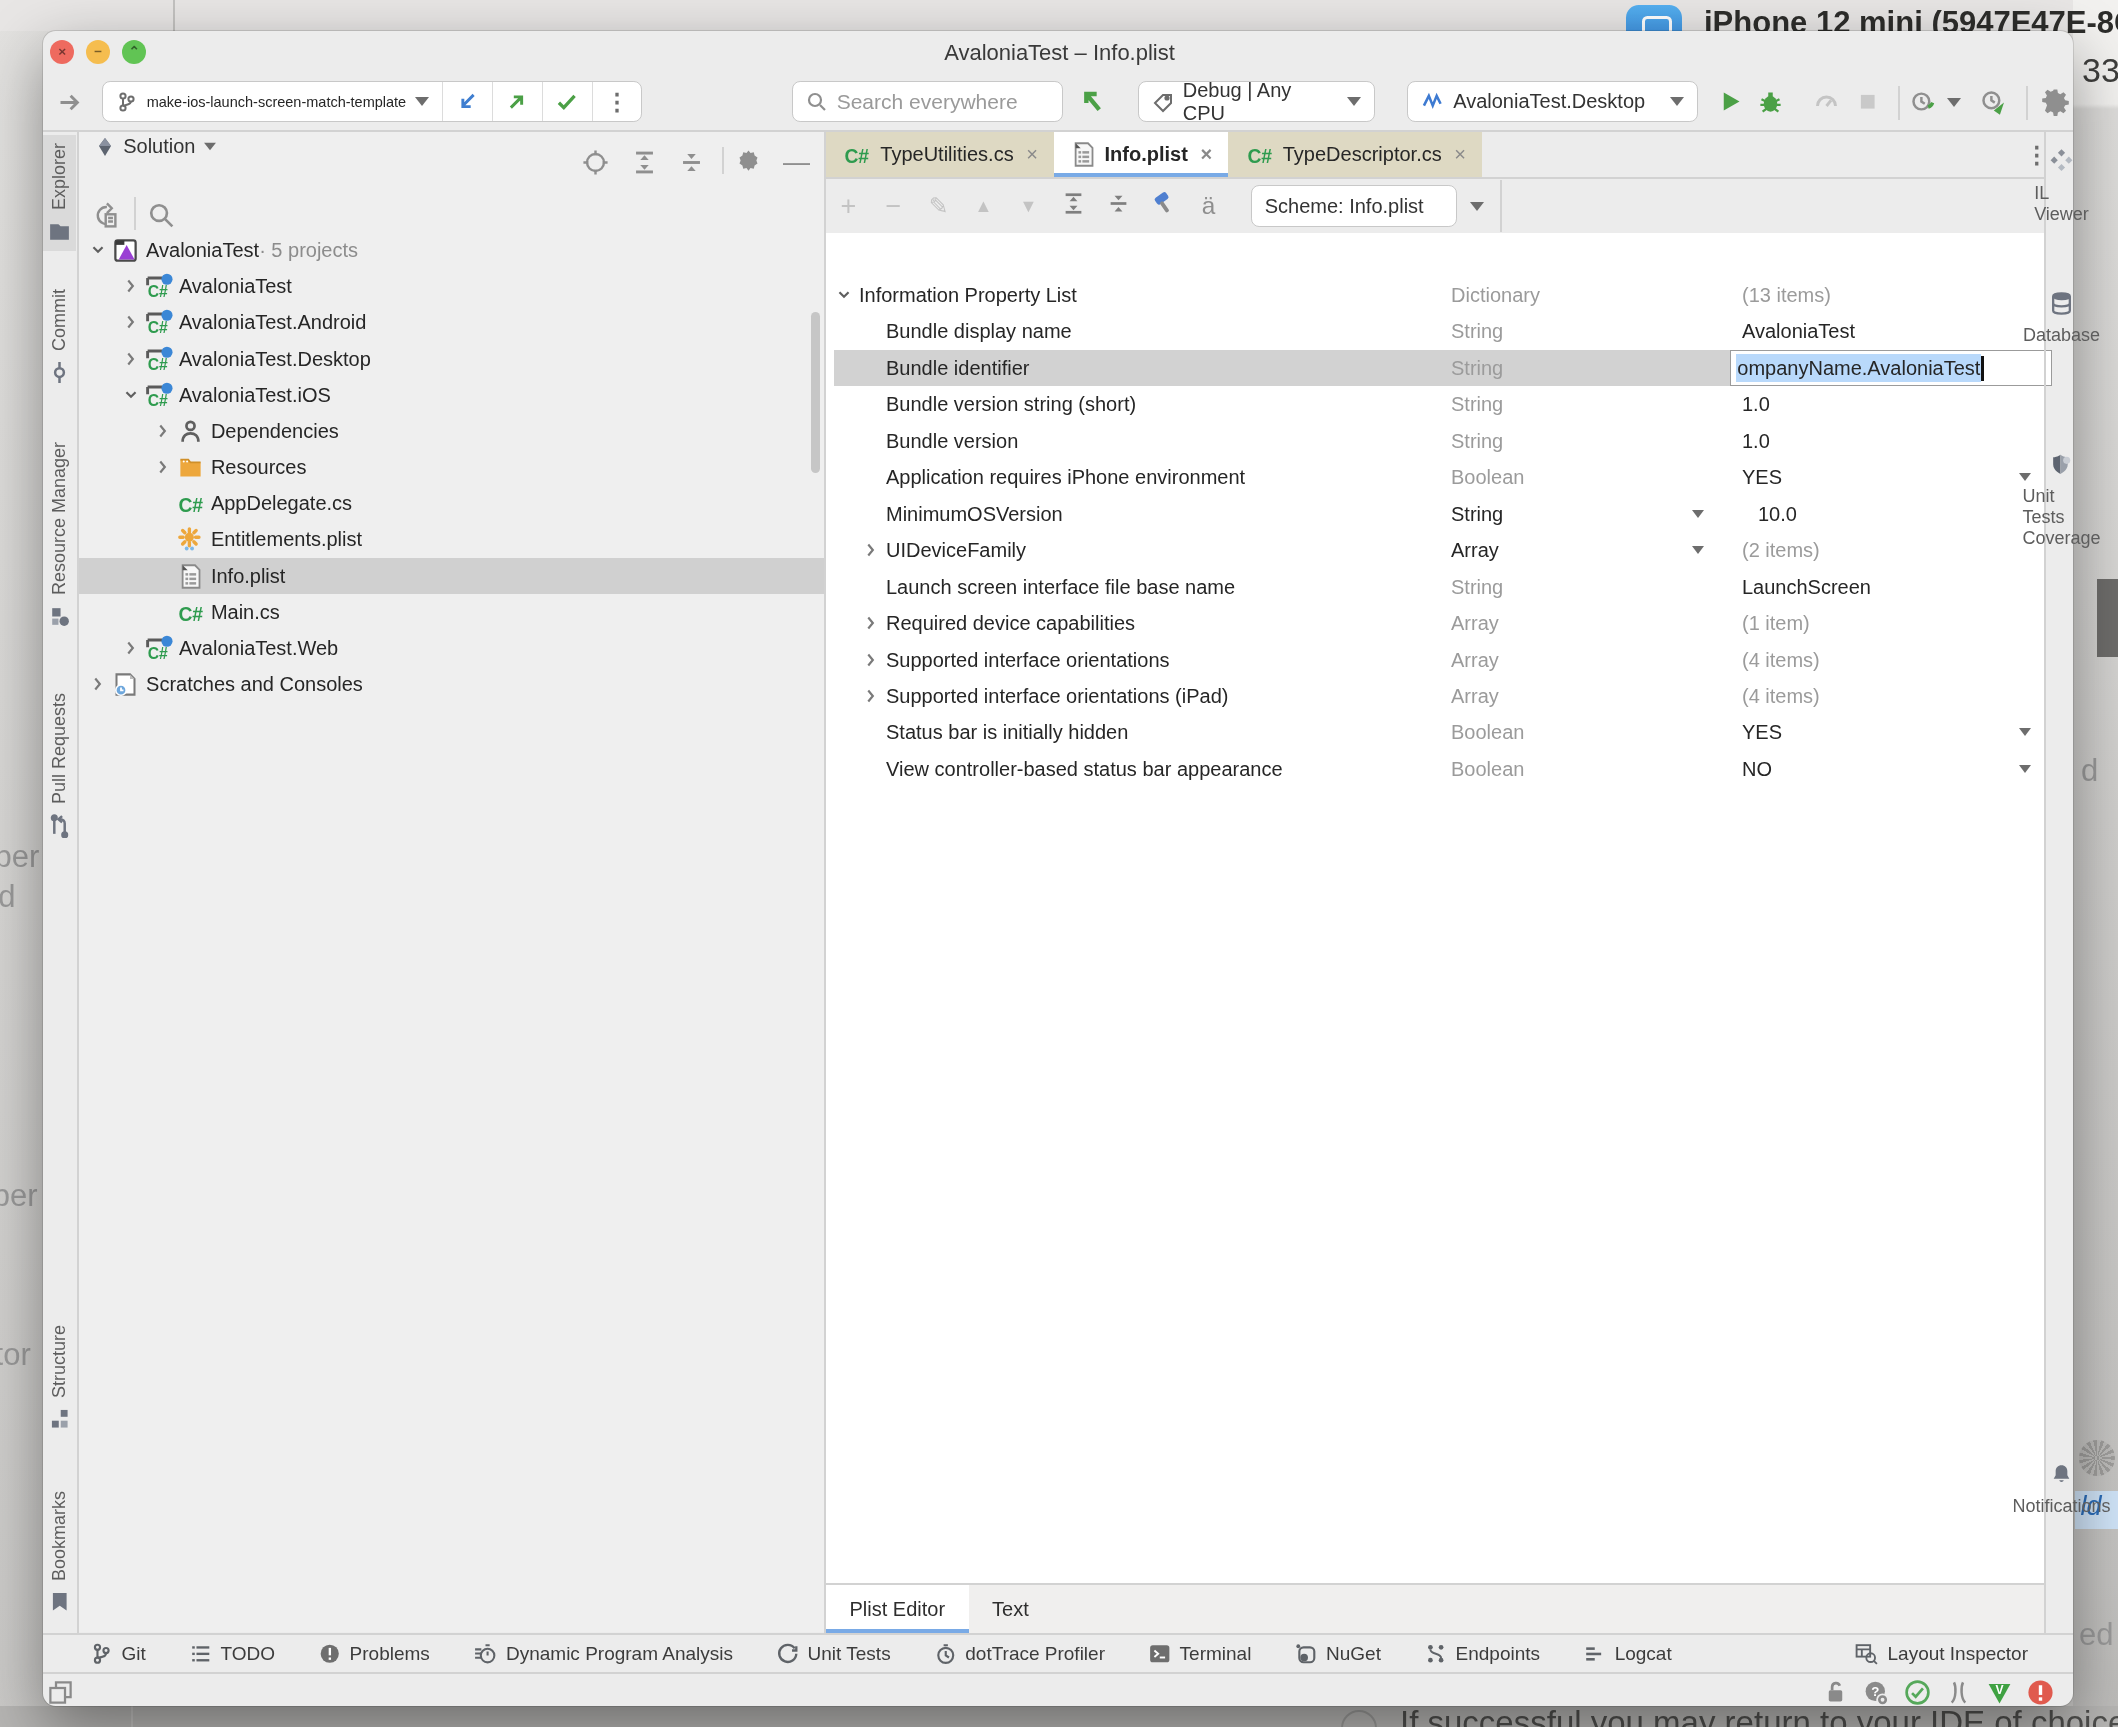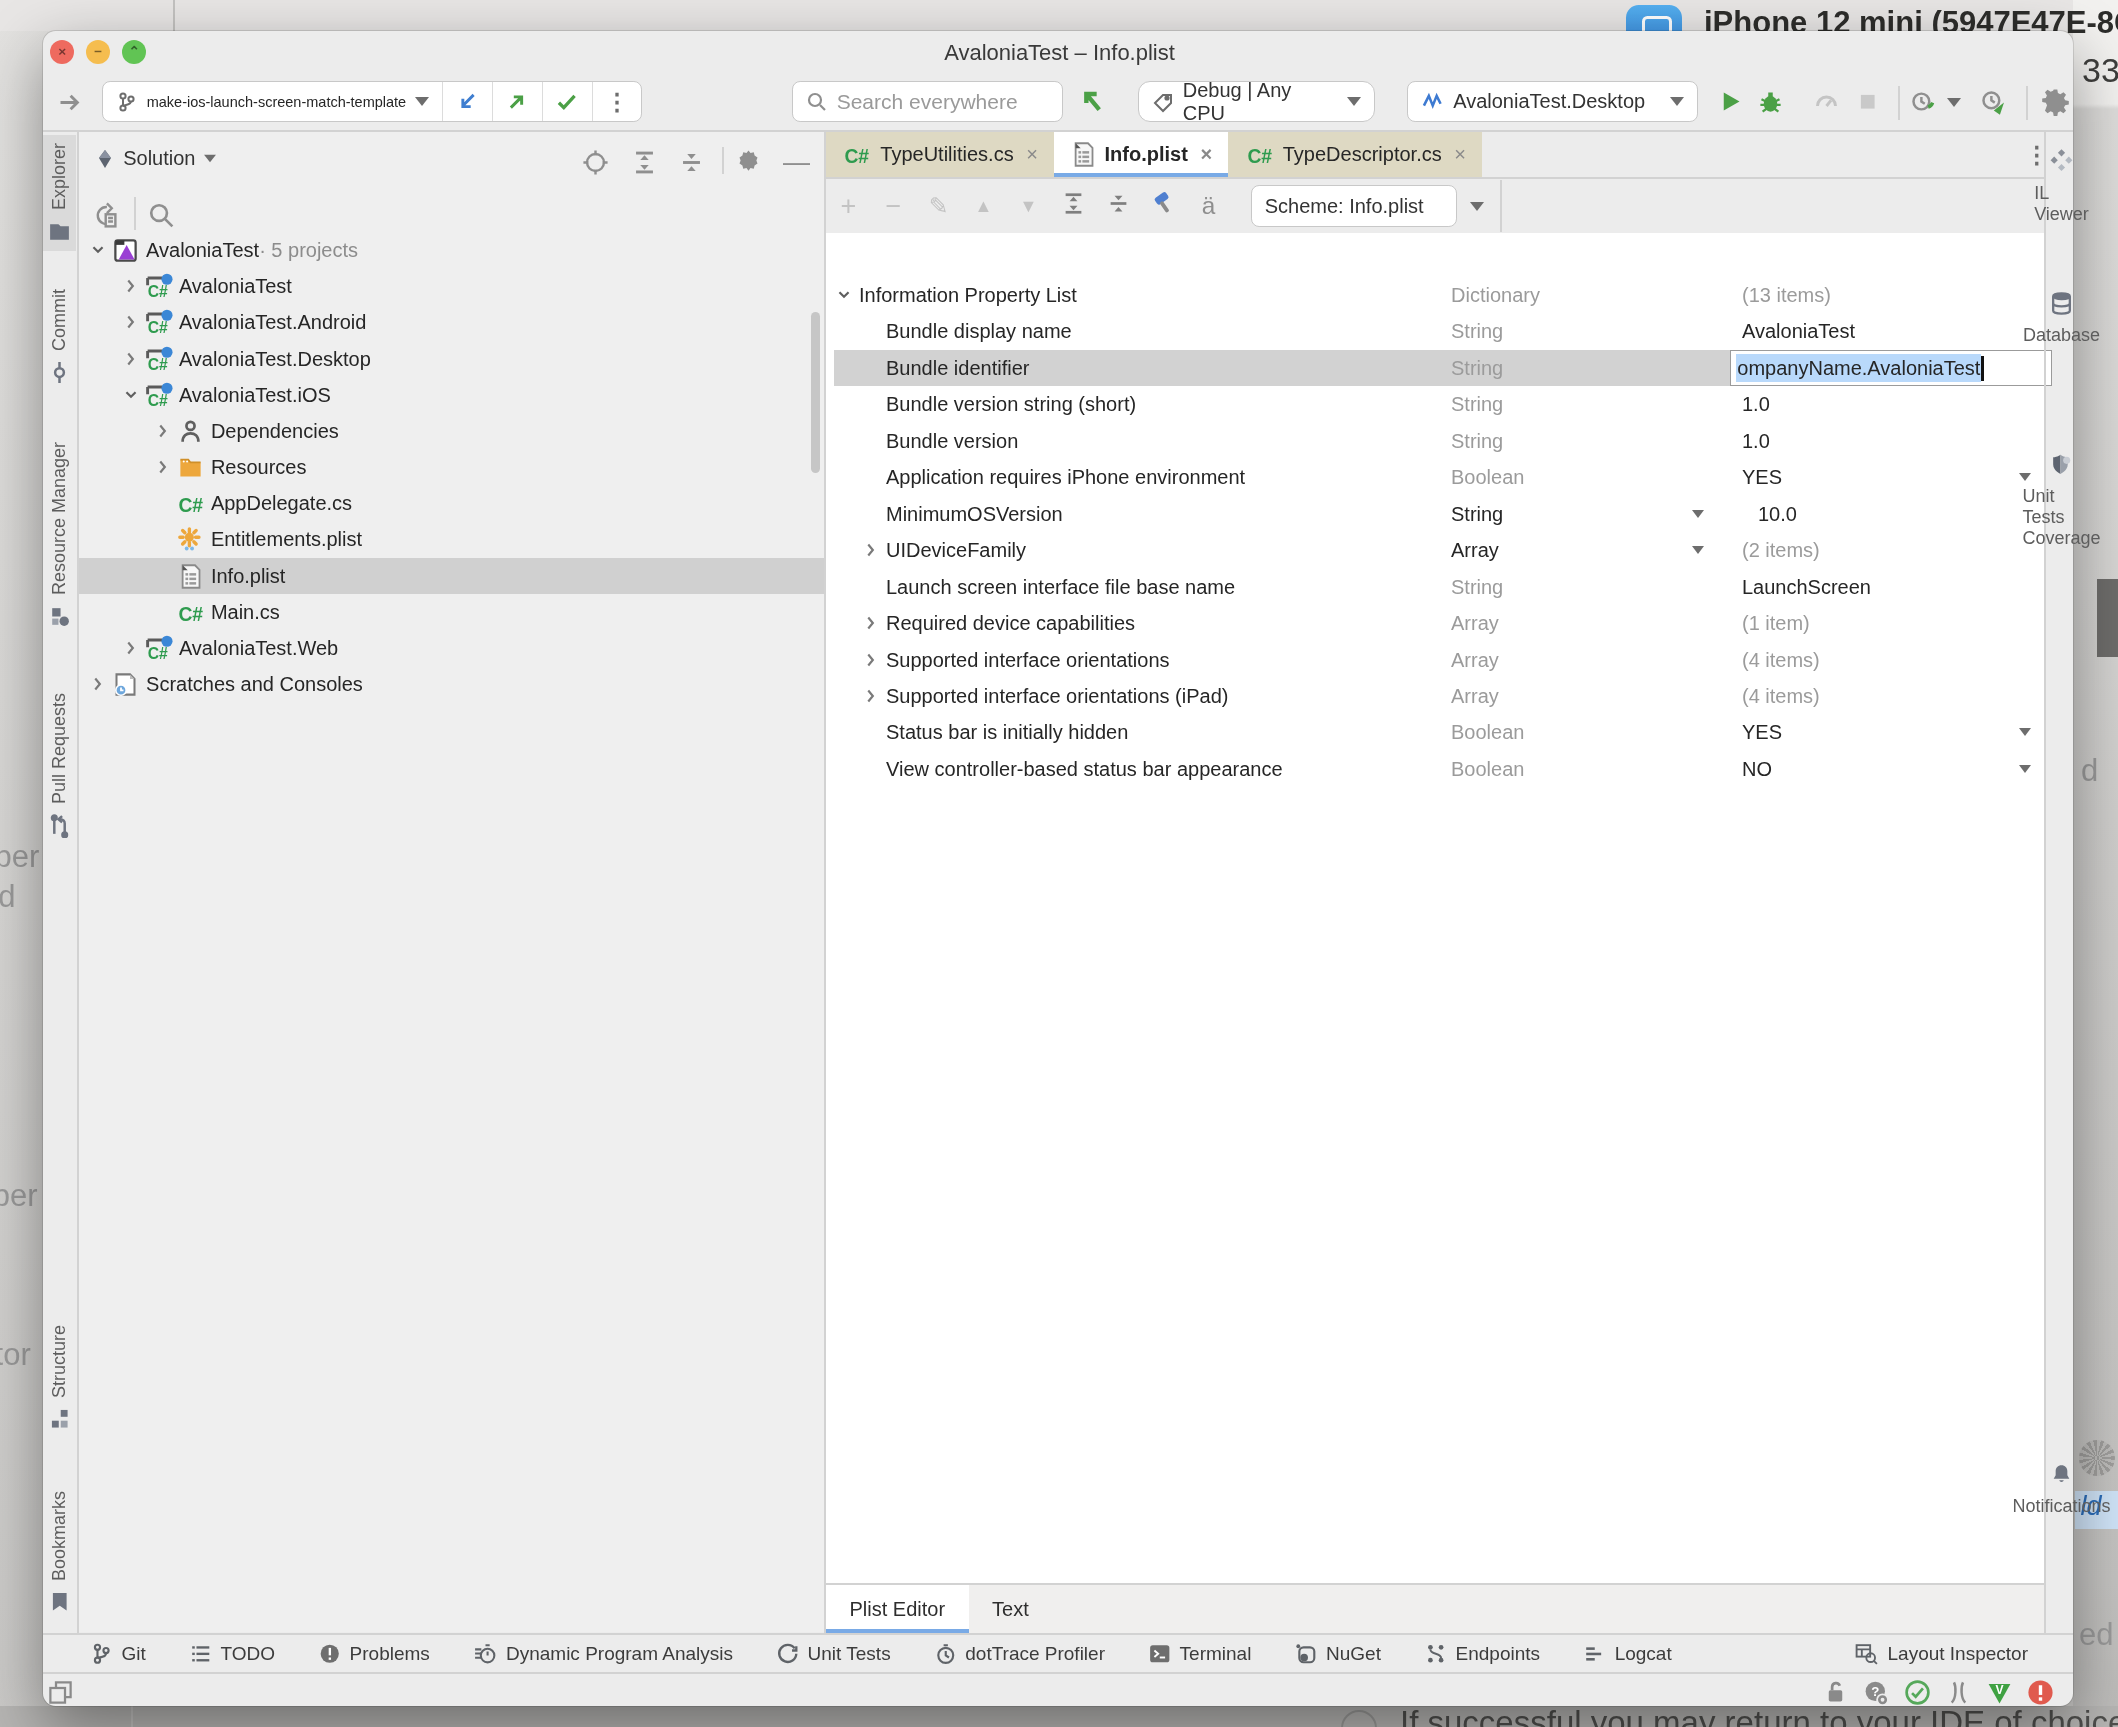--- a/index.html
+++ b/index.html
@@ -190,21 +190,21 @@
         </svg>
       </span>
     <span>Search everywhere</span>
   </div>
   <span class="abs ticon" style="left:1076px;top:85px;">
     <svg width="31" height="31" viewBox="0 0 24 24" fill="none" stroke="#4ba046" stroke-width="3.4">
         <path d="M18 19L8 7M8 14V7h8"></path>
       </svg>
     </span>
 
-  <div class="abs combo" style="left:1138px;top:81px;width:237px;border-radius:12px;">
+  <div class="abs combo" style="left:1138px;top:81px;width:237px;">
     <span class="ticon">
       <svg width="22" height="22" viewBox="0 0 22 22" fill="none" stroke="#6d6d6d" stroke-width="2">
           <path d="M3 12l8-8h8v8l-8 8z"></path>
           <circle cx="15" cy="7" r="1.6" fill="#6d6d6d"></circle>
         </svg>
       </span>
     <span style="flex:1;">Debug | Any CPU</span>
     <span class="caret"></span>
   </div>
   <div class="abs combo" style="left:1407px;top:81px;width:291px;">
@@ -265,21 +265,21 @@
         <path d="M10.5 2h3l.5 3 2 .9 2.6-1.6 2.1 2.1L19 9l1 2 3 .5v3l-3 .5-1 2 1.7 2.6-2.1 2.1L16 20l-2 1-.5 3h-3l-.5-3-2-1-2.6 1.7-2.1-2.1L5 15l-1-2-3-.5v-3L4 9l.9-2L3.3 4.4l2.1-2.1L8 3.9l2-.9z" fill-rule="evenodd"></path>
       </svg>
     </span>
 
   <div class="abs hline" style="left:43px;top:130px;width:2030px;"></div>
 
   <div class="abs vline" style="left:77px;top:131px;height:1502px;"></div>
   <div id="left-tabs"></div>
 
   <div class="abs panel" style="left:79px;top:132px;width:745px;height:1500px;"></div>
-  <div class="abs panel-head" style="left:94px;top:147px;">
+  <div class="abs panel-head" style="left:94px;top:135px;">
     <span class="ticon">
       <svg width="22" height="22" viewBox="0 0 22 22">
           <path d="M11 2l6 8-6 10L5 10z" fill="#5d6470"></path>
           <path d="M11 2l6 8H5z" fill="#8a91a0"></path>
         </svg>
       </span>
     <span>Solution</span>
     <span class="caret" style="transform:scale(.85);"></span>
   </div>
   <span class="abs ticon" style="left:581px;top:148px;">

